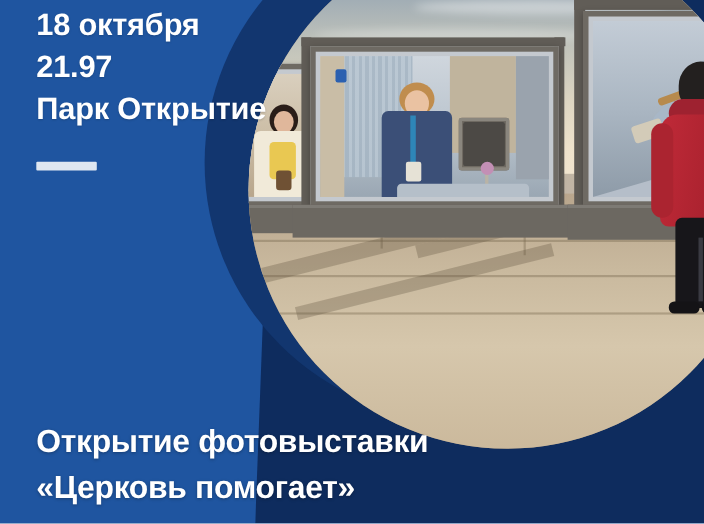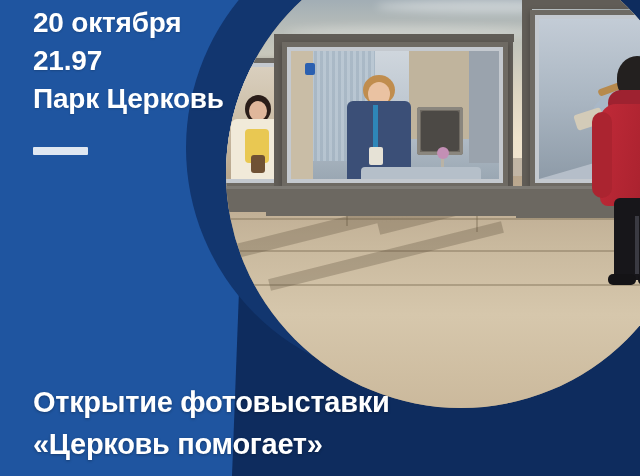--- a/index.html
+++ b/index.html
@@ -366,23 +366,23 @@
         <div class="v-pants"></div>
         <div class="v-gap"></div>
         <div class="v-shoeL"></div>
         <div class="v-shoeR"></div>
       </div>
 
     </div>
   </div>
 
   <div class="headline">
-    <span class="ln">20 октября</span>
+    <span class="ln">18 октября</span>
     <span class="ln">21.97</span>
-    <span class="ln">Парк Церковь</span>
+    <span class="ln">Парк Открытие</span>
   </div>
 
   <div class="divider"></div>
 
   <div class="footline l1">Открытие фотовыставки</div>
   <div class="footline l2">«Церковь помогает»</div>
 
 </div>
 
 </body></html>

